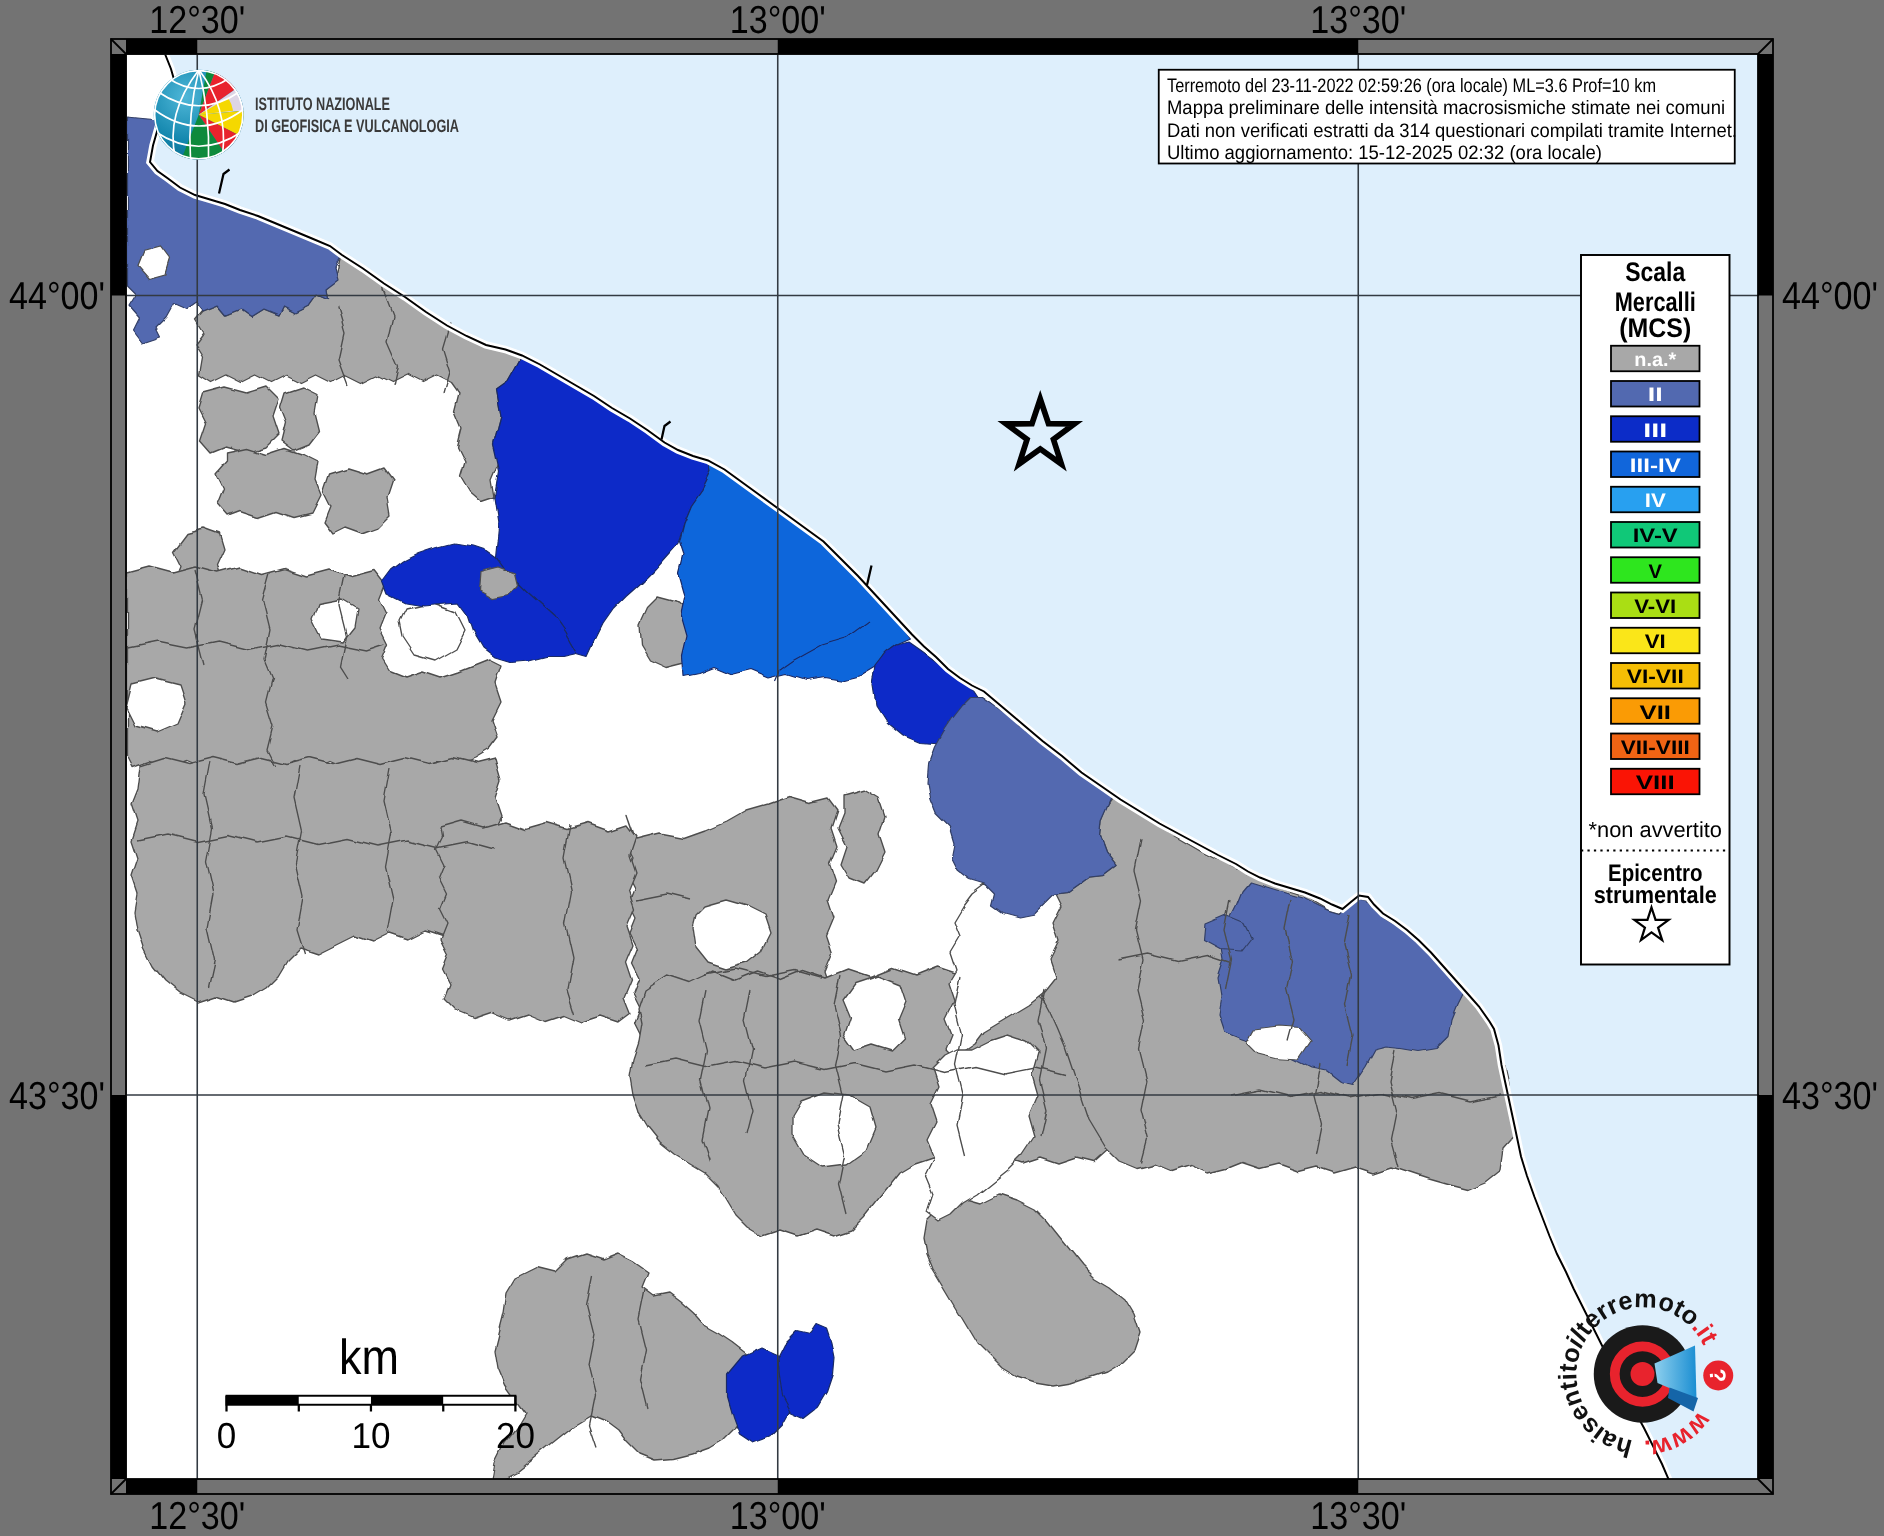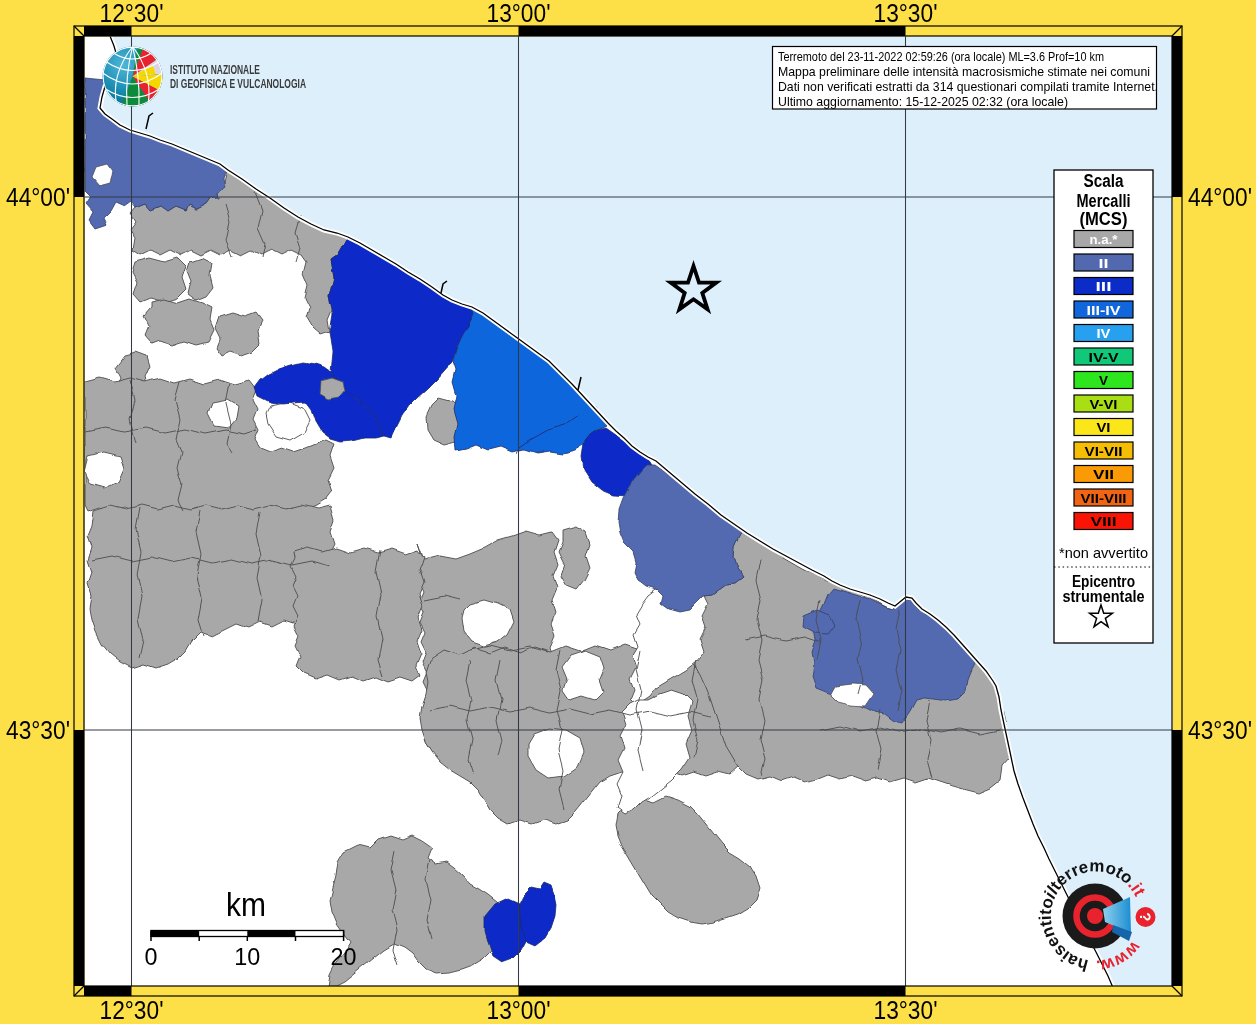--- a/index.html
+++ b/index.html
@@ -1,16 +1,16 @@
 <!DOCTYPE html>
 <html><head>
 <meta charset="utf-8">
 <style>
 html,body{margin:0;padding:0;background:#fff;font-family:"Liberation Sans",sans-serif;}
-#wrap{position:relative;width:1256px;height:1024px;overflow:hidden;background:#fde047;}
+#wrap{position:relative;width:1256px;height:1024px;overflow:hidden;background:#737373;}
 </style>
 </head>
 <body>
 <div id="wrap">
 <svg width="1256" height="1024" viewBox="0 0 1256 1024">
 <defs>
 <clipPath id="plot">
           <rect x="84.5" y="36.5" width="1088" height="949.5"></rect>
         </clipPath>
 <radialGradient id="globe" cx="0.35" cy="0.3" r="0.9">

